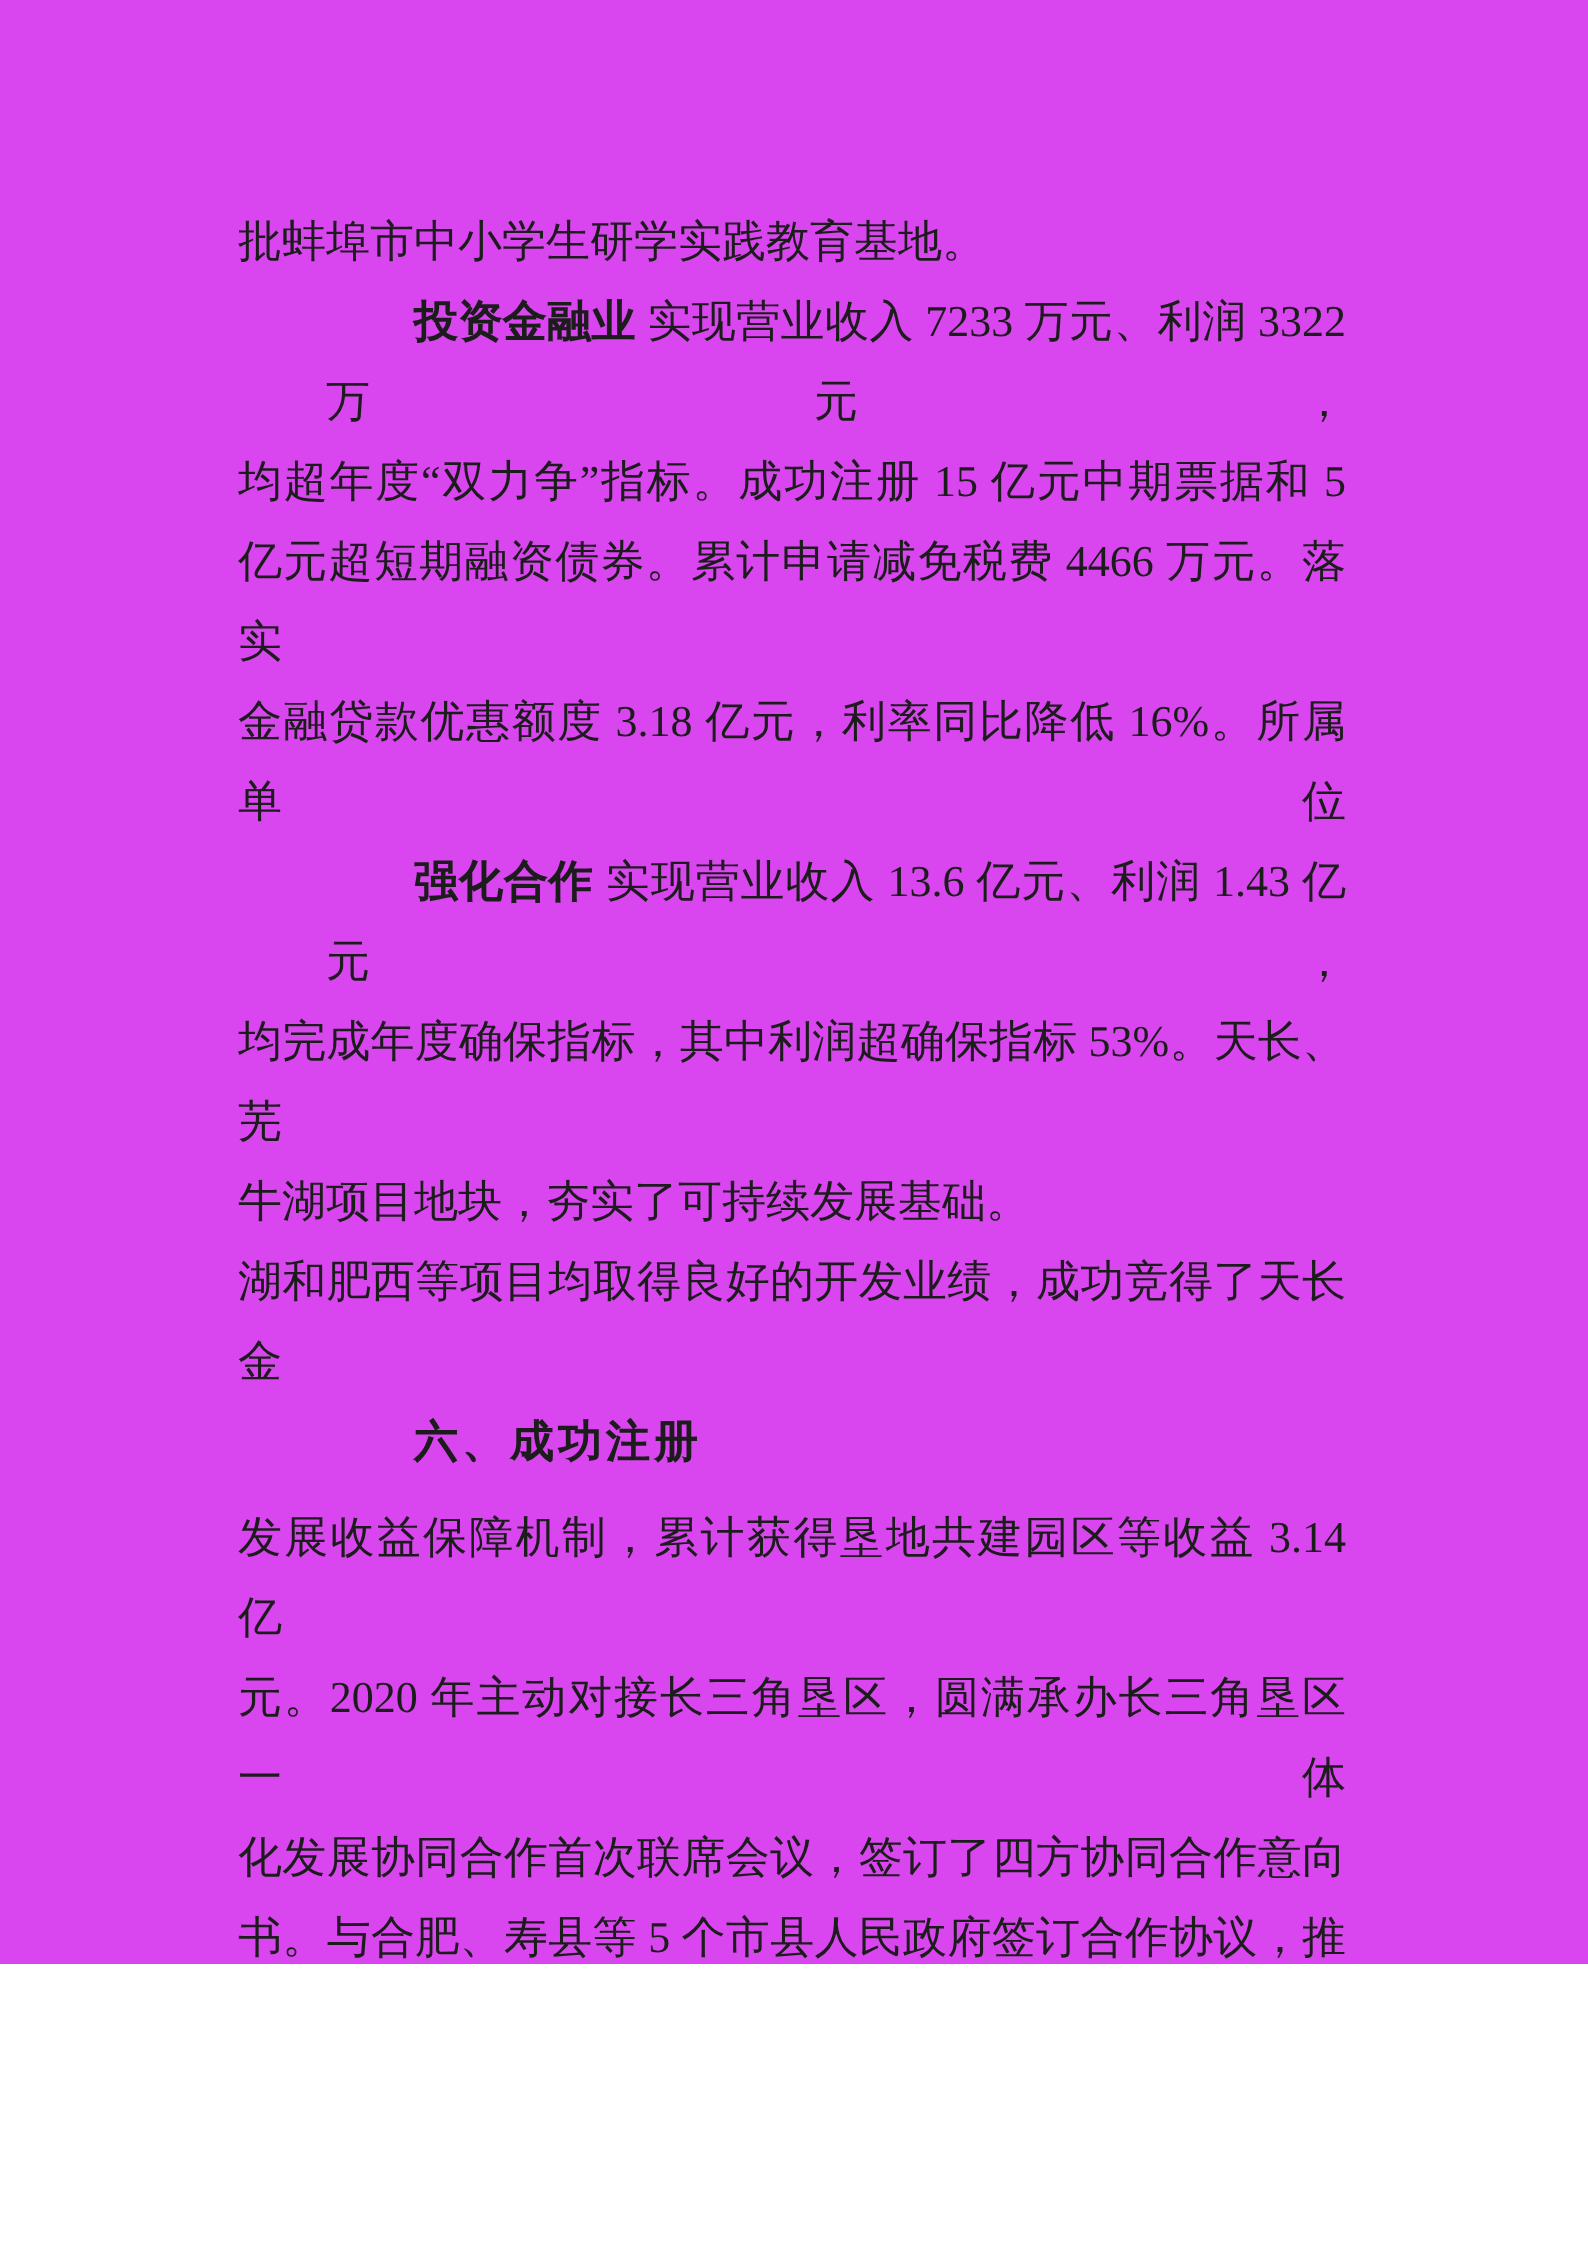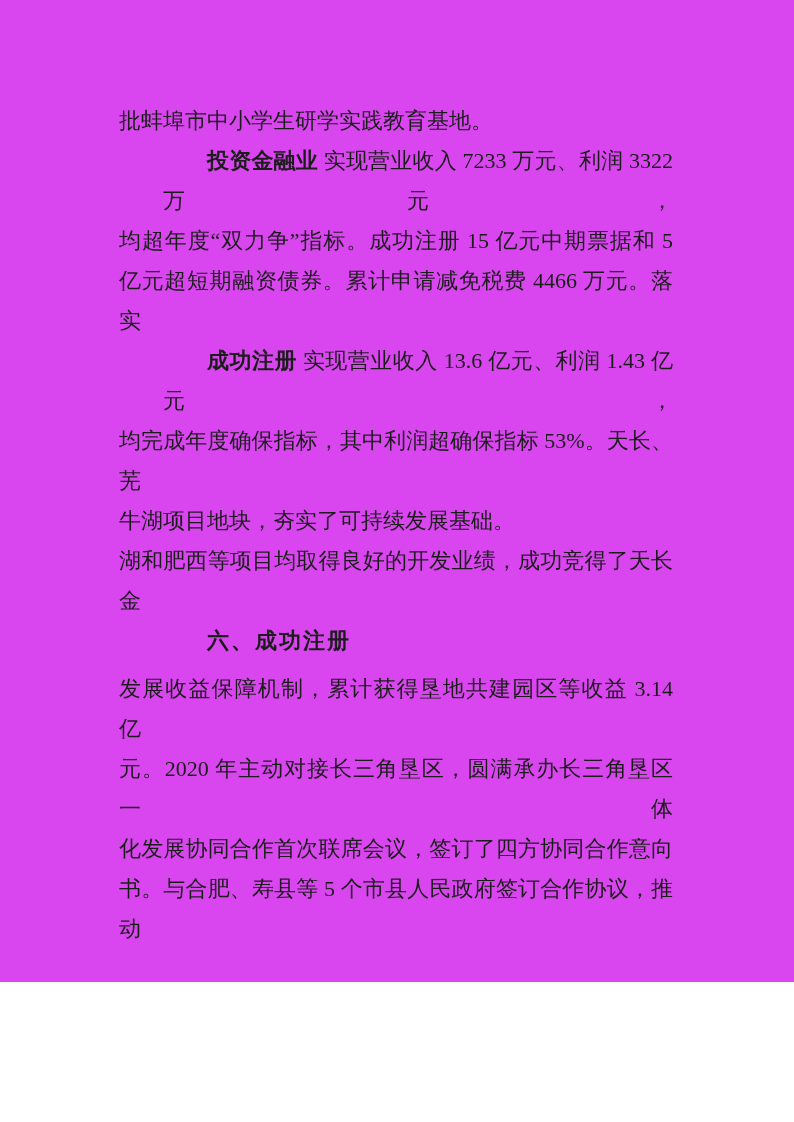--- a/index.html
+++ b/index.html
@@ -59,21 +59,22 @@
 </style>
 </head>
 <body>
 
 <div class="page">
   <div class="content">
     <div class="line">批蚌埠市中小学生研学实践教育基地。</div>
     <div class="line indent fill"><span class="lead">投资金融业</span><span> 实现营业收入 7233 万元、利润 3322 万元，</span></div>
     <div class="line fill">均超年度“双力争”指标。成功注册 15 亿元中期票据和 5</div>
     <div class="line fill">亿元超短期融资债券。累计申请减免税费 4466 万元。落实</div>
-    <div class="line indent fill"><span class="lead">成功注册</span><span> 实现营业收入 13.6 亿元、利润 1.43 亿元，</span></div>
+    <div class="line fill">金融贷款优惠额度 3.18 亿元，利率同比降低 16%。所属单位</div>
+    <div class="line indent fill"><span class="lead">强化合作</span><span> 实现营业收入 13.6 亿元、利润 1.43 亿元，</span></div>
     <div class="line fill">均完成年度确保指标，其中利润超确保指标 53%。天长、芜</div>
     <div class="line">牛湖项目地块，夯实了可持续发展基础。</div>
     <div class="line fill">湖和肥西等项目均取得良好的开发业绩，成功竞得了天长金</div>
     <div class="line indent heading">六、成功注册</div>
     <div class="line fill">发展收益保障机制，累计获得垦地共建园区等收益 3.14 亿</div>
     <div class="line fill">元。2020 年主动对接长三角垦区，圆满承办长三角垦区一体</div>
     <div class="line fill">化发展协同合作首次联席会议，签订了四方协同合作意向</div>
     <div class="line fill">书。与合肥、寿县等 5 个市县人民政府签订合作协议，推动</div>
 
   </div>

